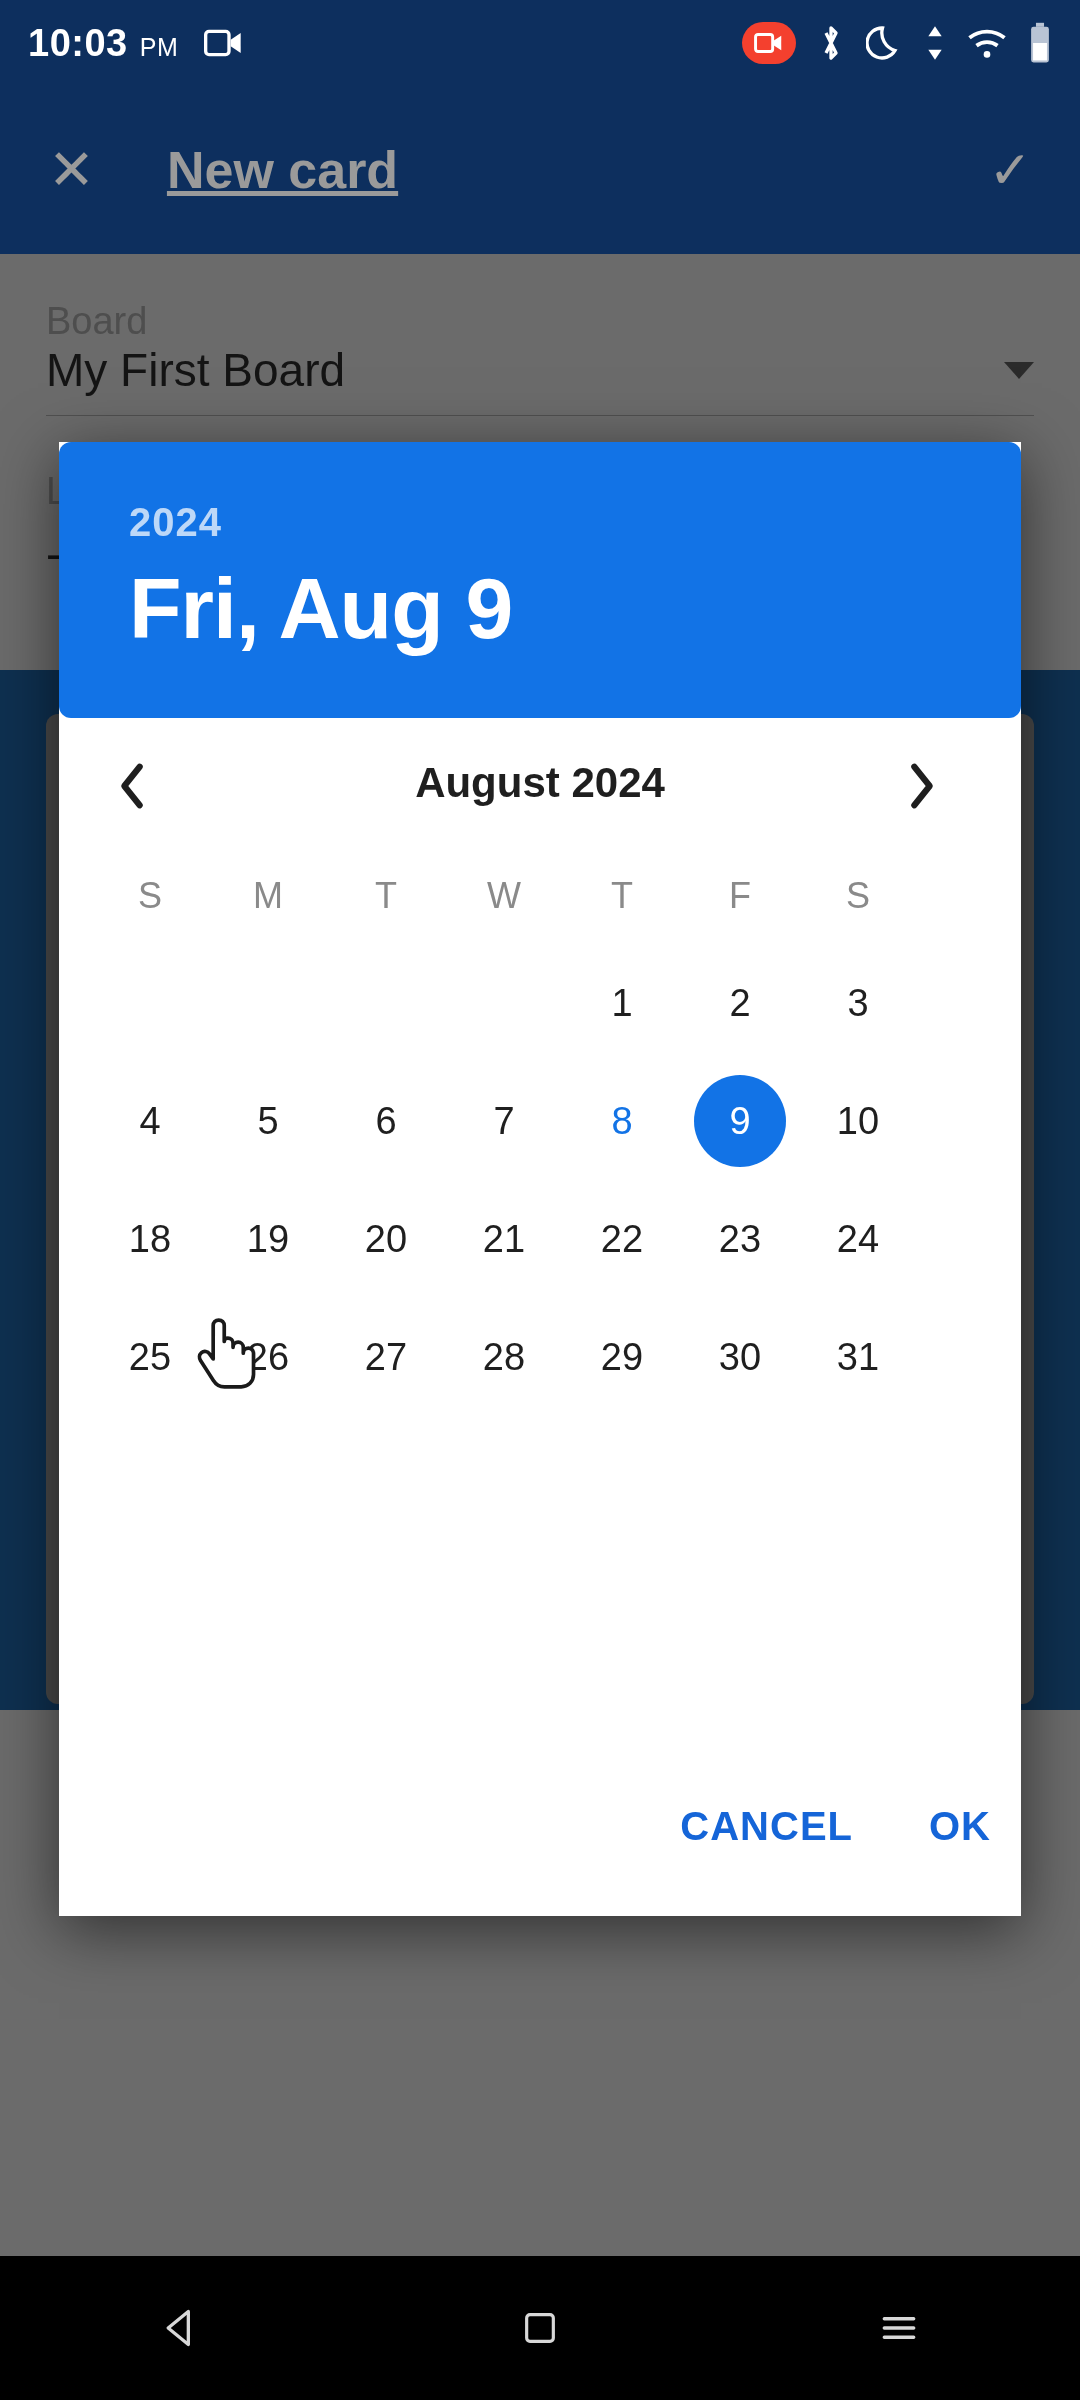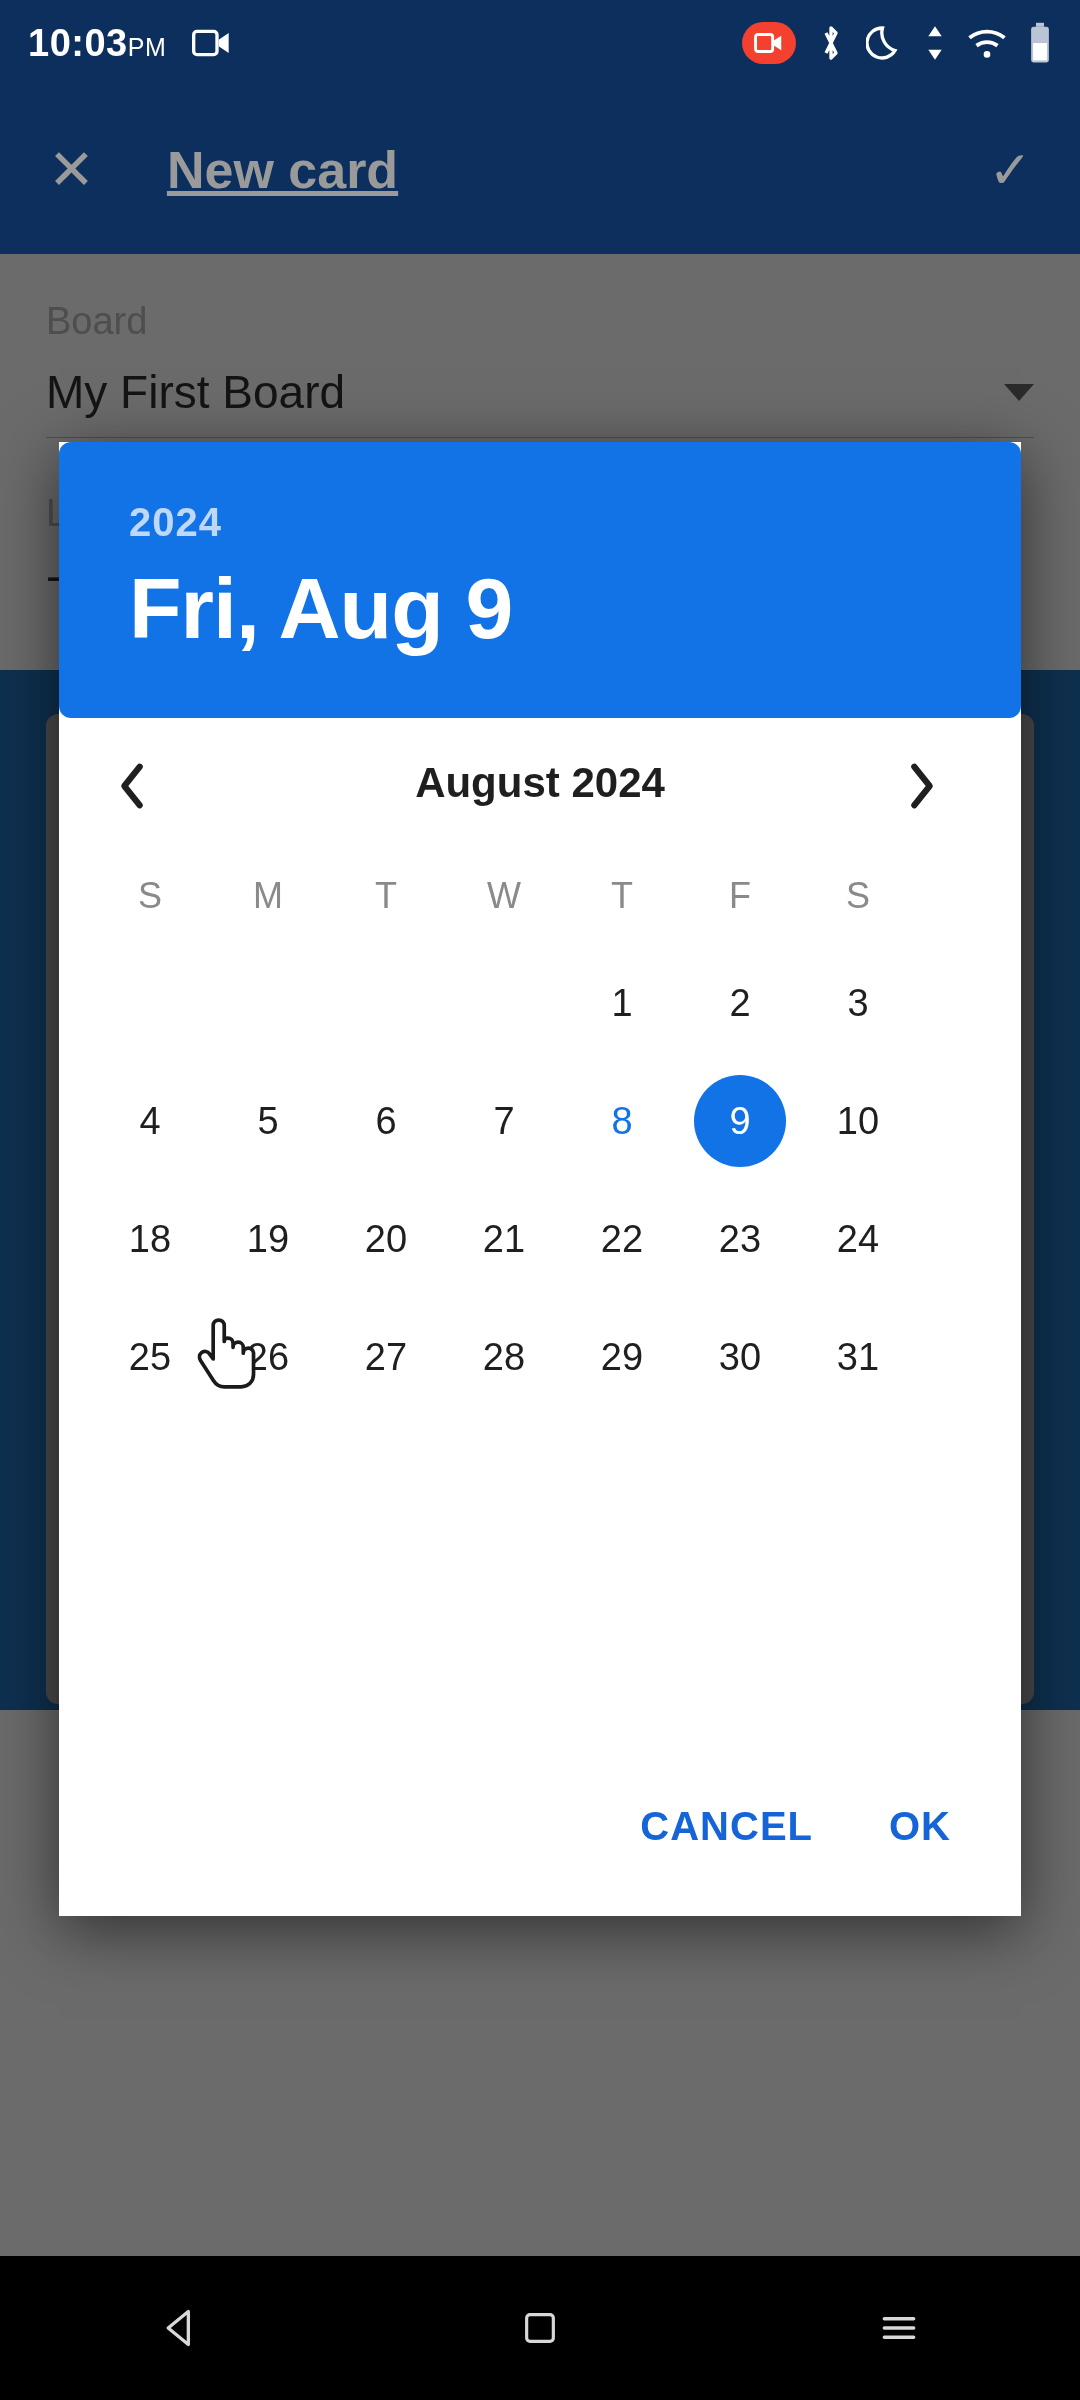--- a/index.html
+++ b/index.html
@@ -16,21 +16,21 @@
     position:absolute; left:0; top:0; width:1080px; height:2256px;
     background:#0d2f5e;
   }
   #status-bar {
     position:absolute; left:0; top:0; width:1080px; height:86px;
     background:#0d2f5e;
     display:flex; align-items:center; padding:0 28px;
   }
   .sb-time {
     color:#ffffff; font-size:38px; font-weight:bold; letter-spacing:0.5px;
-    display:flex; align-items:baseline; gap:0;
+    display:flex; align-items:baseline; gap:12px;
   }
   .sb-ampm { font-size:25px; font-weight:normal; }
   .sb-left-icons { margin-left:26px; display:flex; align-items:center; gap:14px; }
   .sb-right { margin-left:auto; display:flex; align-items:center; gap:20px; }
   .icon-svg { display:block; }
   .rec-badge {
     width:54px; height:42px; border-radius:21px; background:#f4402e;
     display:flex; align-items:center; justify-content:center;
   }
 
@@ -42,21 +42,21 @@
     color:#9a9a9a; font-size:52px; font-weight:bold; margin-left:72px;text-decoration:underline;
   }
   #app-bar .x-btn { color:#9a9a9a; font-size:56px; line-height:1; font-weight:300; }
   #app-bar .check-btn { margin-left:auto; color:#9a9a9a; font-size:52px; }
 
   #app-body {
     position:absolute; left:0; top:254px; width:1080px; height:2002px;
     background:#6b6b6b;
     padding:46px 46px 0 46px;
   }
-  .field-label { color:#4e4e4e; font-size:38px; margin-bottom:22px; }
+  .field-label { color:#4e4e4e; font-size:38px; }
   .field-row {
     display:flex; align-items:center; justify-content:space-between;
     border-bottom:1px solid rgba(0,0,0,0.25); padding-bottom:18px;
   }
   .field-value { color:#141414; font-size:46px; }
   .caret { width:0;height:0;border-left:15px solid transparent;border-right:15px solid transparent;border-top:17px solid #2b2b2b; }
   .field-label2 { color:#4e4e4e; font-size:38px; margin-top:54px; }
   .field-value2 { color:#141414; font-size:46px; margin-top:14px; }
 
   #dark-panel {
@@ -114,21 +114,21 @@
     width:92px; height:92px; border-radius:50%;
     display:flex; align-items:center; justify-content:center;
   }
   .day-inner.selected { background:#1273e6; color:#ffffff; }
   .day-inner.today { color:#1273e6; }
   .day-inner.hover { background:#e4e4e4; }
 
   #dialog-actions {
     position:absolute; left:0; bottom:0; width:962px; height:180px;
     display:flex; align-items:center; justify-content:flex-end;
-    padding-right:70px; gap:76px;
+    padding-right:30px; gap:76px;
   }
   .action-btn {
     color:#1565d8; font-size:40px; font-weight:bold; letter-spacing:1px;
   }
 
   
   #cursor { position:absolute; left:196px; top:1316px; width:70px; height:86px; }
 
   
   #nav-bar {

